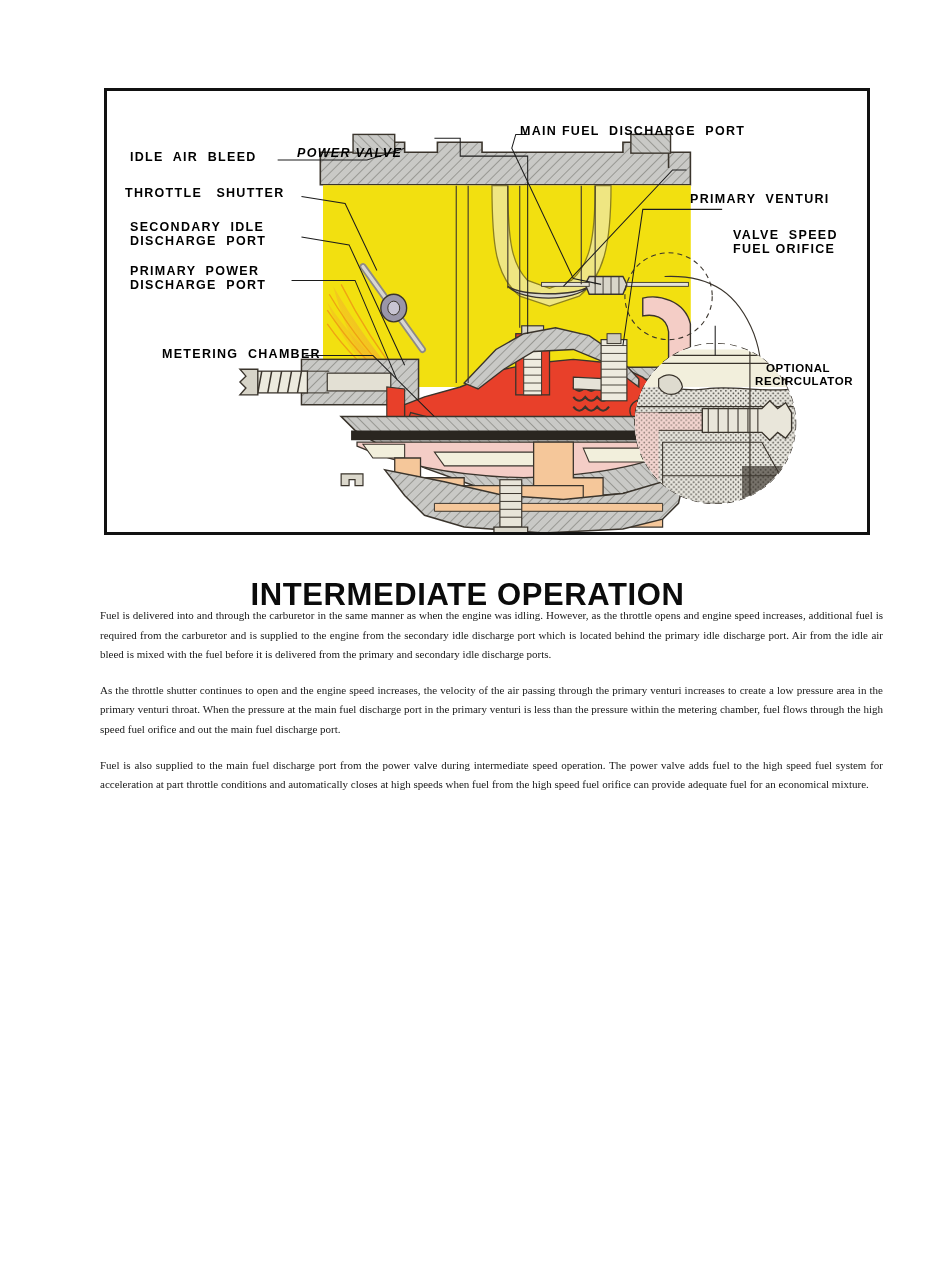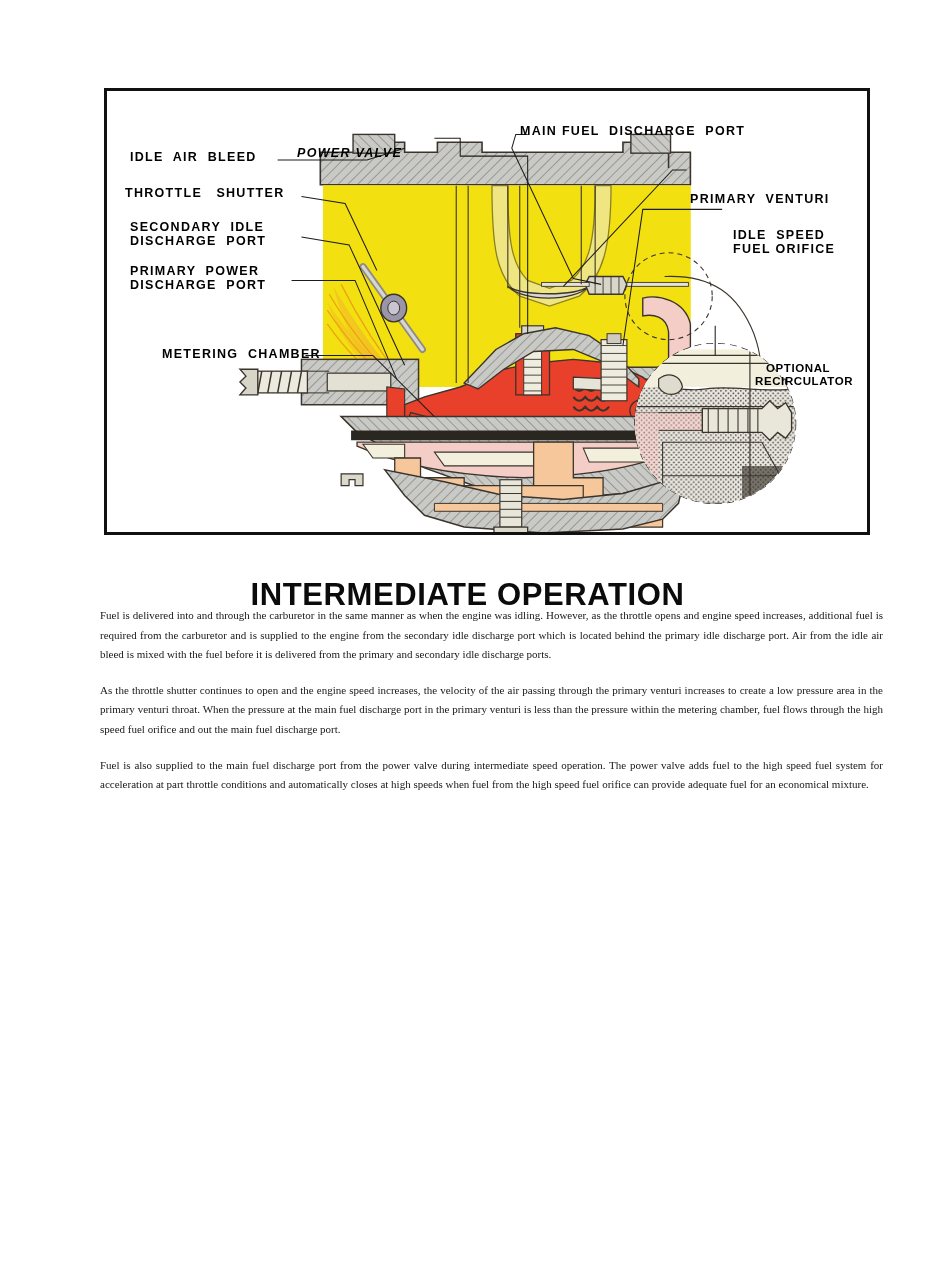--- a/index.html
+++ b/index.html
@@ -287,21 +287,21 @@
   <div class="callout" style="left:23px;top:188px;">DISCHARGE  PORT</div>
 
   <div class="callout" style="left:23px;top:257px;padding-left:32px;">METERING  CHAMBER</div>
 
   <div class="callout" style="left:190px;top:56px;font-style:italic;">POWER VALVE</div>
 
   <div class="callout" style="left:413px;top:34px;">MAIN FUEL  DISCHARGE  PORT</div>
 
   <div class="callout r" style="left:583px;top:70px;">PRIMARY  VENTURI</div>
 
-  <div class="callout r" style="left:626px;top:106px;">IDLE  SPEED</div>
+  <div class="callout r" style="left:626px;top:106px;">VALVE  SPEED</div>
   <div class="callout r" style="left:626px;top:120px;">FUEL ORIFICE</div>
 
   <div class="callout r" style="left:659px;top:239px;font-size:11.5px;letter-spacing:0.6px;">OPTIONAL</div>
   <div class="callout r" style="left:648px;top:252px;font-size:11.5px;letter-spacing:0.6px;">RECIRCULATOR</div>
 </div>
 
 <h1 id="page-title">INTERMEDIATE OPERATION</h1>
 
 <div id="body-copy">
   <p class="para">Fuel is delivered into and through the carburetor in the same manner as when the engine was idling. However, as the throttle opens and engine speed increases, additional fuel is required from the carburetor and is supplied to the engine from the secondary idle discharge port which is located behind the primary idle discharge port. Air from the idle air bleed is mixed with the fuel before it is delivered from the primary and secondary idle discharge ports.</p>

